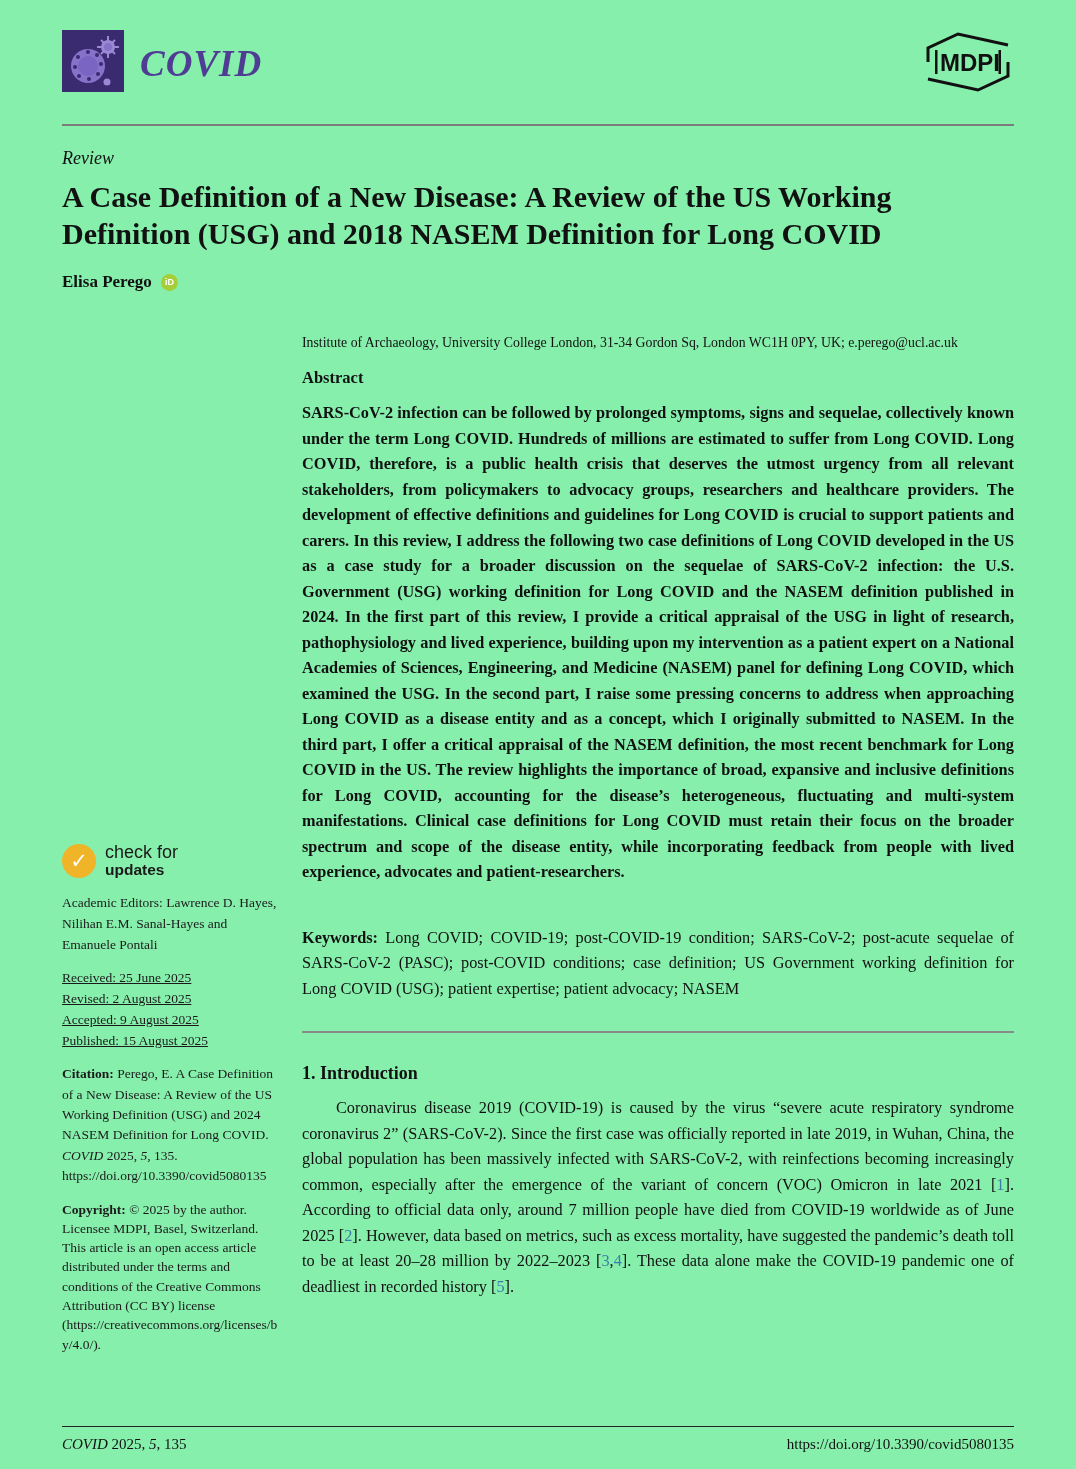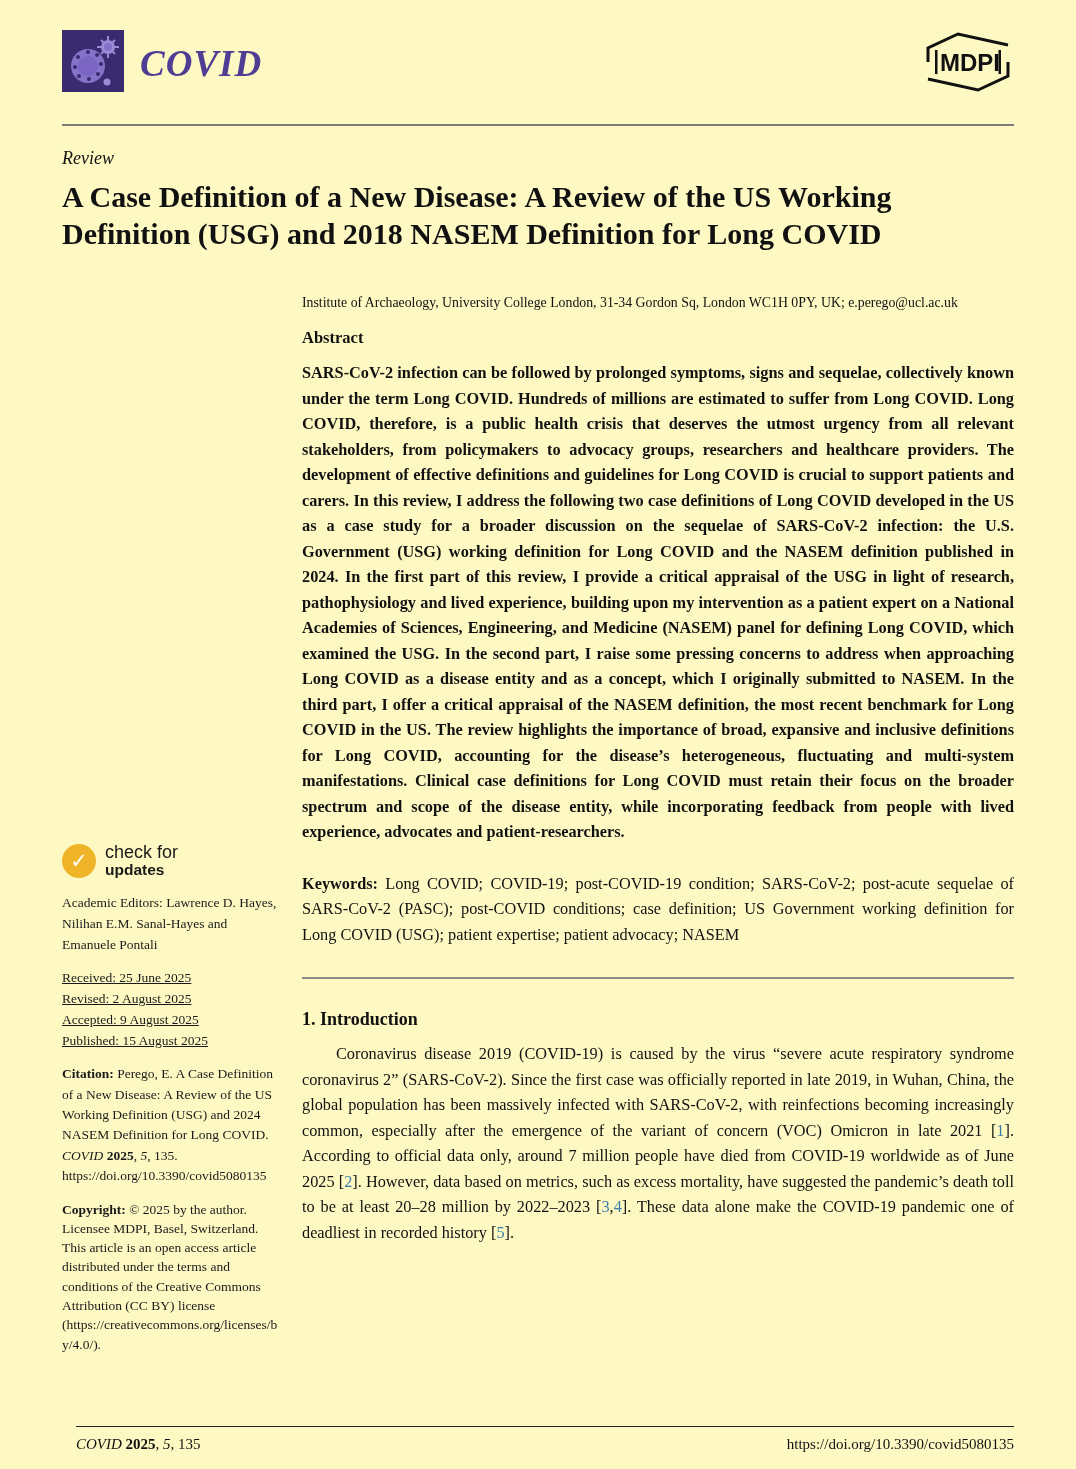--- a/index.html
+++ b/index.html
@@ -1,20 +1,20 @@
 <!DOCTYPE html>
 <html><head>
 <meta charset="utf-8">
 <style>
   * { margin:0; padding:0; box-sizing:border-box; }
   html,body { background:#ffffff; }
   .page {
     position:relative;
     width:1076px; height:1469px;
-    background:#fef9c3;
+    background:#86efac;
     font-family:"Liberation Serif","DejaVu Serif",serif;
     color:#111;
     overflow:hidden;
   }
   .content { padding:0 62px; }
 
   
   .header { display:flex; justify-content:space-between; align-items:flex-start; padding-top:30px; }
   .journal-logo { display:flex; align-items:center; }
   .journal-logo-name {
@@ -36,21 +36,21 @@
     background:#a6ce39; color:#fff;
     font-family:"Liberation Sans",sans-serif; font-size:9px; font-weight:bold;
     margin-left:9px; cursor:pointer;
   }
 
   
   .main-col { margin-left:240px; margin-right:0; width:712px; }
   .affiliation { margin-top:42px; font-size:13.8px; line-height:18px; }
   .abstract-heading { margin-top:16px; font-size:16.5px; font-weight:bold; }
   .abstract-text { margin-top:12px; font-size:16.3px; line-height:25.5px; text-align:justify;font-weight:bold; }
-  .keywords { margin-top:26px; font-size:16.3px; line-height:25.5px; text-align:justify; }
+  .keywords { margin-top:40px; font-size:16.3px; line-height:25.5px; text-align:justify; }
   .keywords .kw-label { font-weight:bold; }
   .section-rule { border:none; border-top:2px solid #8a8a8a; margin-top:30px; }
   .section-heading { margin-top:30px; font-size:18px; font-weight:bold; }
   .body-para { margin-top:11px; font-size:16.3px; line-height:25.5px; text-align:justify; text-indent:34px; }
   .ref { color:#3d7dab; cursor:pointer; }
 
   
   .sidebar {
     position:absolute; left:62px; top:843px; width:220px;
     font-size:13.5px; color:#1a1a1a; overflow-wrap:break-word;
@@ -64,24 +64,24 @@
   .crossmark-text { margin-left:9px; font-family:"Liberation Sans",sans-serif; line-height:1.05; color:#1a1a1a; }
   .crossmark-line1 { font-size:18px;text-align:right; }
   .crossmark-line2 { font-size:15.5px; font-weight:bold; }
   .sb-editors { margin-top:14px; line-height:21px; }
   .sb-dates { margin-top:12px; line-height:21px;text-decoration:underline; }
   .sb-citation { margin-top:13px; line-height:20.4px; }
   .sb-citation .sb-label { font-weight:bold; }
   .sb-copyright { margin-top:13px; line-height:19.3px; }
   .sb-copyright .sb-label { font-weight:bold; }
   .i { font-style:italic; }
-  .b { font-weight:bold; }
+  .b { font-weight:normal; }
 
   
-  .footer { position:absolute; left:76px; right:62px; bottom:16px; }
+  .footer { position:absolute; left:62px; right:62px; bottom:16px; }
   .footer-rule { border:none; border-top:1.5px solid #222; }
   .footer-row { display:flex; justify-content:space-between; margin-top:9px; font-size:15px; }
 </style>
 </head>
 <body>
 
 <div class="page">
   <div class="content">
 
     <div class="header">
@@ -122,20 +122,24 @@
           <rect x="76.5" y="20" width="2.5" height="24" fill="#111"></rect>
           <text x="18" y="41" font-family="Liberation Sans, sans-serif" font-size="24" font-weight="bold" fill="#111">MDPI</text>
         </svg>
       </div>
     </div>
 
     <hr class="header-rule">
 
     <div class="article-type">Review</div>
     <h1 class="article-title">A Case Definition of a New Disease: A Review of the US Working Definition (USG) and 2018 NASEM Definition for Long COVID</h1>
+    <div class="author-row">
+      <span>Elisa Perego</span>
+      <span class="orcid">iD</span>
+    </div>
 
     <div class="main-col">
       <div class="affiliation">Institute of Archaeology, University College London, 31-34 Gordon Sq, London WC1H 0PY, UK; e.perego@ucl.ac.uk</div>
 
       <div class="abstract-heading">Abstract</div>
       <div class="abstract-text">SARS-CoV-2 infection can be followed by prolonged symptoms, signs and sequelae, collectively known under the term Long COVID. Hundreds of millions are estimated to suffer from Long COVID. Long COVID, therefore, is a public health crisis that deserves the utmost urgency from all relevant stakeholders, from policymakers to advocacy groups, researchers and healthcare providers. The development of effective definitions and guidelines for Long COVID is crucial to support patients and carers. In this review, I address the following two case definitions of Long COVID developed in the US as a case study for a broader discussion on the sequelae of SARS-CoV-2 infection: the U.S. Government (USG) working definition for Long COVID and the NASEM definition published in 2024. In the first part of this review, I provide a critical appraisal of the USG in light of research, pathophysiology and lived experience, building upon my intervention as a patient expert on a National Academies of Sciences, Engineering, and Medicine (NASEM) panel for defining Long COVID, which examined the USG. In the second part, I raise some pressing concerns to address when approaching Long COVID as a disease entity and as a concept, which I originally submitted to NASEM. In the third part, I offer a critical appraisal of the NASEM definition, the most recent benchmark for Long COVID in the US. The review highlights the importance of broad, expansive and inclusive definitions for Long COVID, accounting for the disease’s heterogeneous, fluctuating and multi-system manifestations. Clinical case definitions for Long COVID must retain their focus on the broader spectrum and scope of the disease entity, while incorporating feedback from people with lived experience, advocates and patient-researchers.</div>
 
       <div class="keywords">
         <span class="kw-label">Keywords:</span><span> Long COVID; COVID-19; post-COVID-19 condition; SARS-CoV-2; post-acute sequelae of SARS-CoV-2 (PASC); post-COVID conditions; case definition; US Government working definition for Long COVID (USG); patient expertise; patient advocacy; NASEM</span>
       </div>

